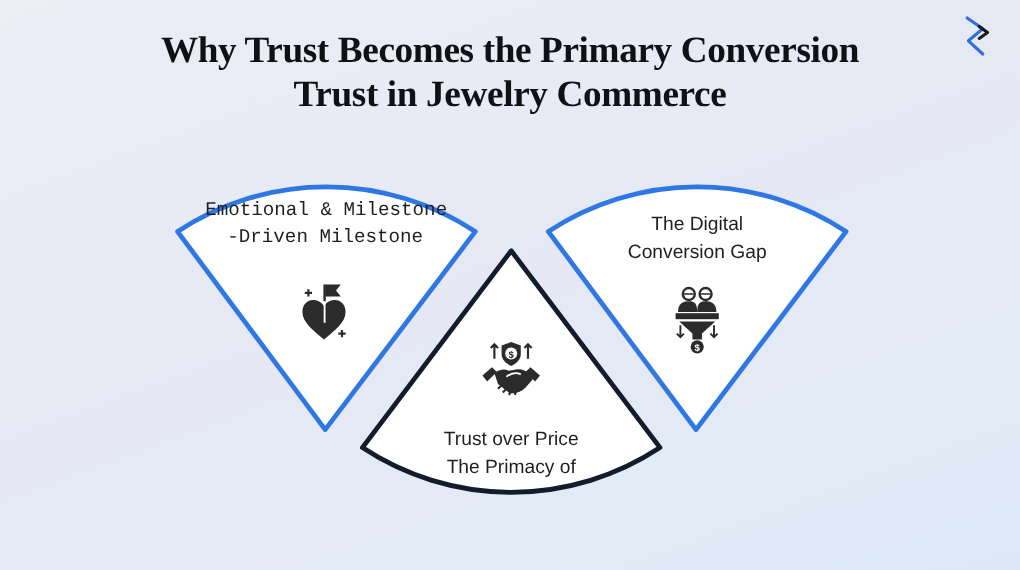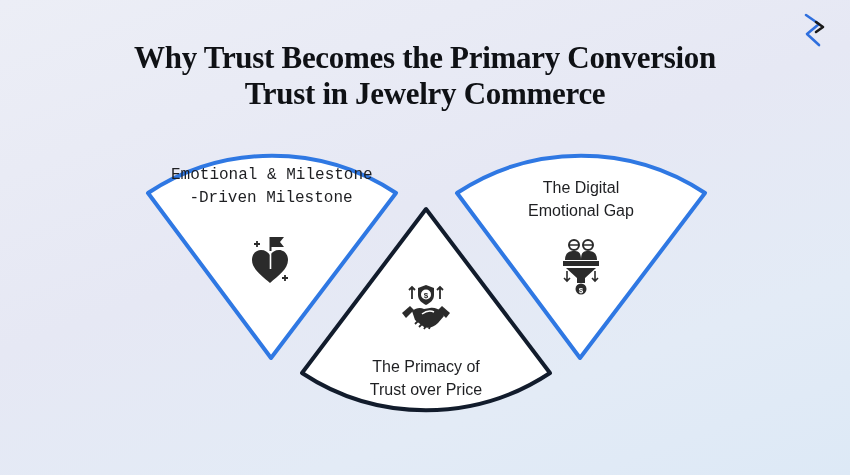--- a/index.html
+++ b/index.html
@@ -5,21 +5,21 @@
   html, body { margin:0; padding:0; }
   body {
     width:850px; height:475px; overflow:hidden; position:relative;
     background: linear-gradient(160deg, #eceef6 0%, #e6e8f4 45%, #e3ebf6 75%, #dde9f6 100%);
     font-family: "Liberation Sans", sans-serif;
   }
   .logo { position:absolute; left:800px; top:12px; width:30px; height:36px; }
   .title {
     position:absolute; left:0; top:24px; width:850px; text-align:center;
     font-family: "Liberation Serif", serif; font-weight:bold;
-    font-size:31px; line-height:36px; color:#0f1115; letter-spacing:-0.3px;margin-top:16px;
+    font-size:31px; line-height:36px; color:#0f1115; letter-spacing:-0.3px;
   }
   .title div { white-space:nowrap; }
   svg.diagram { position:absolute; left:0; top:0; }
   .label {
     position:absolute; text-align:center; color:#1e1f22;
     font-size:16px; line-height:23px; white-space:nowrap;
   }
   .icon { position:absolute; }
 </style>
 </head>
@@ -58,21 +58,21 @@
   <line x1="22.5" y1="4" x2="22.5" y2="36" stroke="#ffffff" stroke-width="1.6"></line>
   <line x1="22.5" y1="4" x2="22.5" y2="18" stroke="#2b2b2b" stroke-width="2"></line>
 
   <path d="M23,4 H36 L32,9 L36,14 H23 Z" fill="#2b2b2b"></path>
 
   <path d="M34,45 h6 M37,42 v6" stroke="#2b2b2b" stroke-width="1.8"></path>
 </svg>
 
 <div class="label" style="left:481px; top:176px; width:200px;">
   <div>The Digital</div>
-  <div>Emotional Gap</div>
+  <div>Conversion Gap</div>
 </div>
 
 <svg class="icon" style="left:561px; top:237px;" width="40" height="58" viewBox="0 0 40 58">
 
   <circle cx="13" cy="8" r="5" fill="none" stroke="#2b2b2b" stroke-width="2"></circle>
   <circle cx="27" cy="8" r="5" fill="none" stroke="#2b2b2b" stroke-width="2"></circle>
   <path d="M9,8 h8 M23,8 h8" stroke="#2b2b2b" stroke-width="1.4"></path>
 
   <path d="M4,23 C4,16 8,14 13,14 C18,14 20,16 20,23 Z" fill="#2b2b2b"></path>
   <path d="M20,23 C20,16 22,14 27,14 C32,14 36,16 36,23 Z" fill="#2b2b2b"></path>
@@ -98,15 +98,15 @@
   <text x="26" y="15" font-size="8" font-weight="bold" text-anchor="middle" fill="#2b2b2b" font-family="Liberation Sans, sans-serif">$</text>
 
   <path d="M2,30 L10,23 L14,27 L6,35 Z" fill="#2b2b2b"></path>
   <path d="M50,30 L42,23 L38,27 L46,35 Z" fill="#2b2b2b"></path>
   <path d="M12,28 C16,25 20,24 24,26 L30,25 C34,24 38,26 41,28 L44,33 L38,40 C34,44 28,46 24,44 L15,37 Z" fill="#2b2b2b"></path>
   <path d="M22,31 C26,28 30,27 34,29" stroke="#ffffff" stroke-width="1.5" fill="none"></path>
   <path d="M18,38 l-3,3 M22,41 l-3,3 M26,43 l-2,3 M30,43 l-1,3" stroke="#2b2b2b" stroke-width="1.8"></path>
 </svg>
 
 <div class="label" style="left:326px; top:355px; width:200px;">
+  <div>Trust over Price</div>
   <div>The Primacy of</div>
-  <div>Trust over Price</div>
 </div>
 
 </body></html>

